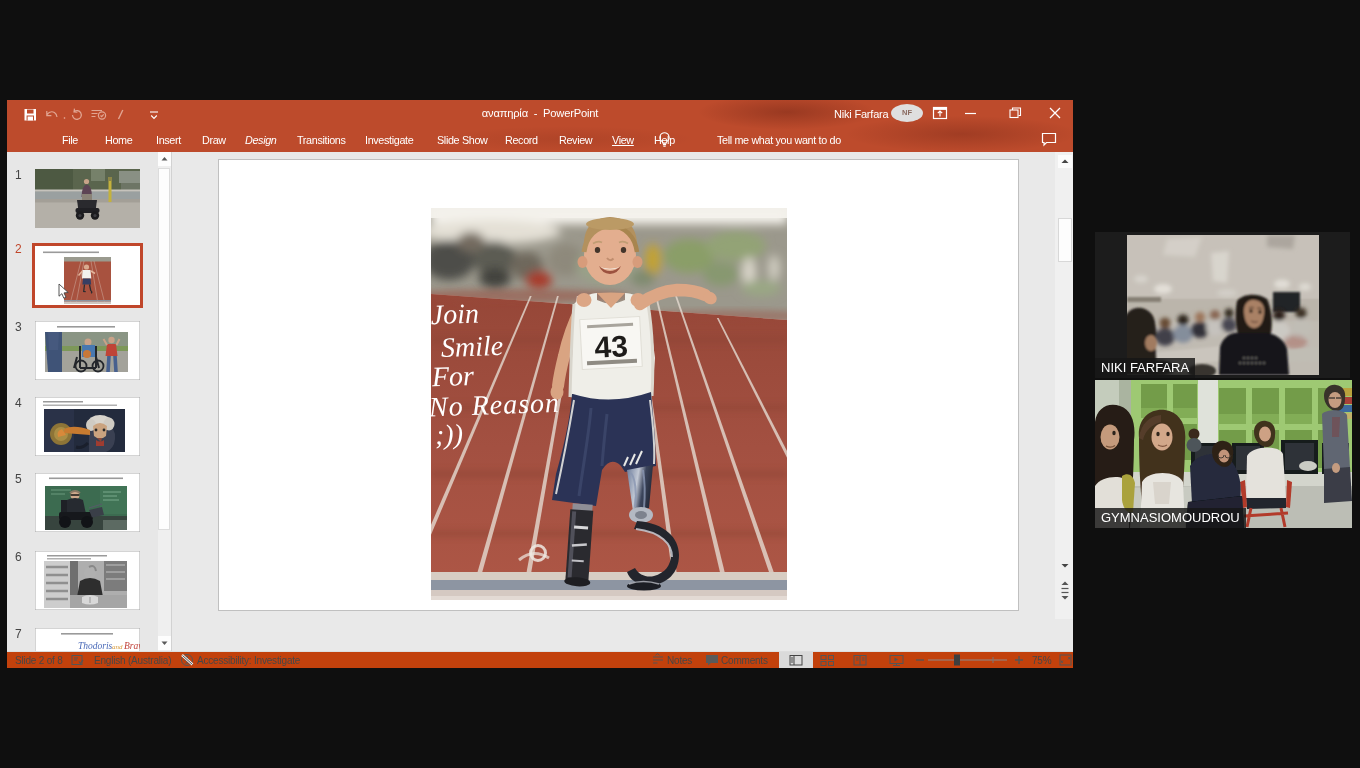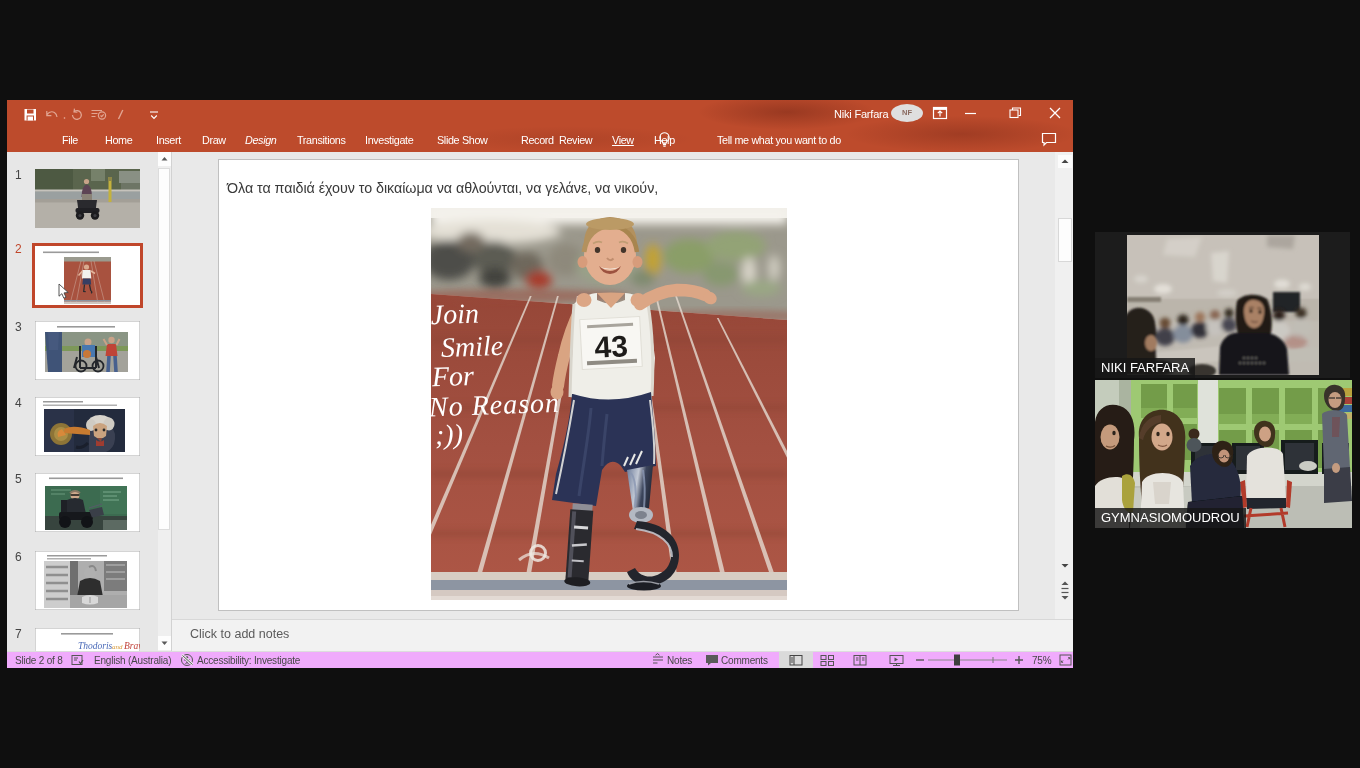--- a/index.html
+++ b/index.html
@@ -13,21 +13,21 @@
   #menubar{left:0;top:27px;width:1066px;height:25px;}
   .menu{position:absolute;top:7px;color:#fff;font-size:10.8px;letter-spacing:-0.35px;white-space:nowrap;padding-left:40px;}
   
   #panel{left:0;top:52px;width:164px;height:499px;background:#e7e7e7;border-right:1px solid #d2d2d2;overflow:hidden;}
   .snum{position:absolute;left:8px;font-size:12px;color:#444;}
   
   #slide{left:211px;top:59px;width:799px;height:450px;background:#fff;border:1px solid #c0c0c0;}
   #slidetext{left:8px;top:20px;font-size:14.3px;color:#3a3a3a;letter-spacing:-0.05px;}
   #notes{left:165px;top:519px;width:901px;height:32px;background:#f2f2f2;border-top:1px solid #d8d8d8;}
   #notes span{position:absolute;left:18px;top:7px;font-size:12.5px;color:#5a5a5a;}
-  #statusbar{left:0;top:551px;width:1066px;height:16px;background:#f0abfc;border-top:1px solid #ddd;}
+  #statusbar{left:0;top:551px;width:1066px;height:16px;background:#c2410c;border-top:1px solid #ddd;}
   
   .vtile{background:#1c1c1c;}
   .vlabel{position:absolute;background:rgba(22,22,22,0.82);color:#fff;font-size:13px;
           padding:2px 6px 3px 6px;white-space:nowrap;}
 </style>
 </head>
 <body>
 
   <div class="abs" id="ppt">
     <div class="abs" id="titlebar">
@@ -55,20 +55,21 @@
           </g>
           <path d="M100.8 4 L96.5 13" stroke-width="1.4"></path>
         </g>
         <circle cx="42.5" cy="12" r="0.8" fill="#e8b5a4" stroke="none"></circle>
         <g stroke="#fff">
           <path d="M128 6 h8" stroke-width="1.1"></path>
           <path d="M129.2 9.5 l2.8 3 l2.8 -3" fill="none" stroke-width="1.1"></path>
         </g>
       </g>
     </svg>
+    <div class="abs" id="title">αναπηρία&nbsp; -&nbsp; PowerPoint</div>
 
     <div class="abs" style="left:827px;top:8px;color:#fff;font-size:11px;letter-spacing:-0.2px;">Niki Farfara</div>
     <div class="abs" style="left:884px;top:4px;width:32px;height:18px;border-radius:50%;background:#dfdfdf;color:#8a6a60;font-size:7.5px;text-align:center;line-height:18px;font-weight:bold;">NF</div>
     <svg class="abs" style="left:925px;top:5px;" width="16" height="16" viewBox="0 0 16 16">
       <rect x="1.5" y="2.5" width="13" height="11" fill="none" stroke="#fff" stroke-width="1.2"></rect>
       <rect x="1.5" y="2.5" width="13" height="2.4" fill="#fff" stroke="none"></rect>
       <path d="M8 11.5 V6.2 M5.8 8.2 L8 6 l2.2 2.2" stroke="#fff" stroke-width="1.2" fill="none"></path>
     </svg>
     <svg class="abs" style="left:957px;top:5px;" width="100" height="16" viewBox="0 0 100 16">
       <path d="M1 8.5 h11" stroke="#fff" stroke-width="1.2"></path>
@@ -80,21 +81,21 @@
     </svg>
     <div class="abs" id="menubar">
       <div class="menu" style="left:15px;">File</div>
       <div class="menu" style="left:58px;">Home</div>
       <div class="menu" style="left:109px;">Insert</div>
       <div class="menu" style="left:155px;">Draw</div>
       <div class="menu" style="left:198px;font-style:italic;">Design</div>
       <div class="menu" style="left:250px;">Transitions</div>
       <div class="menu" style="left:318px;">Investigate</div>
       <div class="menu" style="left:390px;">Slide Show</div>
-      <div class="menu" style="left:474px;">Record</div>
+      <div class="menu" style="left:458px;">Record</div>
       <div class="menu" style="left:512px;">Review</div>
       <div class="menu" style="left:565px;text-decoration:underline;">View</div>
       <div class="menu" style="left:607px;">Help</div>
       <svg class="abs" style="left:650px;top:4px;" width="15" height="17" viewBox="0 0 15 17">
         <g fill="none" stroke="#fff" stroke-width="1.1">
           <path d="M7.5 1.8 a4.6 4.6 0 0 1 2.6 8.4 c-0.7 0.5 -0.9 1 -0.9 1.8 h-3.4 c0 -0.8 -0.2 -1.3 -0.9 -1.8 a4.6 4.6 0 0 1 2.6 -8.4 z"></path>
           <path d="M5.9 13.6 h3.2 M6.3 15.2 h2.4"></path>
         </g>
       </svg>
       <div class="menu" style="left:670px;">Tell me what you want to do</div>
@@ -268,21 +269,20 @@
       <div class="abs" style="left:151px;top:484px;width:13px;height:14px;background:#fdfdfd;"></div>
       <svg class="abs" style="left:151px;top:484px;" width="13" height="14" viewBox="0 0 13 14">
         <path d="M3.5 5.5 L6.5 9 L9.5 5.5 z" fill="#5a5a5a"></path>
       </svg>
 
       <svg class="abs" style="left:51px;top:131px;" width="13" height="17" viewBox="0 0 13 17">
         <path d="M1 1 L1 13.2 L3.9 10.7 L5.8 15.2 L8 14.2 L6 9.9 L10.2 9.5 Z" fill="#fff" stroke="#444" stroke-width="0.9"></path>
       </svg>
     </div>
     <div class="abs" id="slide">
-      <div class="abs" id="slidetext">Όλα τα παιδιά έχουν το δικαίωμα να αθλούνται, να γελάνε, να νικούν,</div>
       <svg class="abs" id="photo" style="left:212px;top:48px;" width="356" height="392" viewBox="0 0 356 392">
         <defs>
           <filter id="b5" x="-30%" y="-30%" width="160%" height="160%">
             <feGaussianBlur stdDeviation="5"></feGaussianBlur>
           </filter>
           <filter id="b3" x="-30%" y="-30%" width="160%" height="160%">
             <feGaussianBlur stdDeviation="3"></feGaussianBlur>
           </filter>
           <linearGradient id="trackg" x1="0" y1="0" x2="0" y2="1">
             <stop offset="0" stop-color="#964738"></stop>
@@ -435,23 +435,20 @@
       </svg>
       <svg class="abs" style="left:3px;top:426px;" width="14" height="12" viewBox="0 0 14 12">
         <path d="M3.5 7 L7 3.5 L10.5 7 z" fill="#555"></path>
         <path d="M3.5 10.5 h7" stroke="#555" stroke-width="1.2"></path>
       </svg>
       <svg class="abs" style="left:3px;top:439px;" width="14" height="12" viewBox="0 0 14 12">
         <path d="M3.5 5 L7 8.5 L10.5 5 z" fill="#555"></path>
         <path d="M3.5 1.5 h7" stroke="#555" stroke-width="1.2"></path>
       </svg>
     </div>
-    <div class="abs" id="notes">
-      <span>Click to add notes</span>
-    </div>
     <div class="abs" id="statusbar">
       <svg class="abs" style="left:0;top:0;" width="1066" height="16" viewBox="0 0 1066 16" font-family="Liberation Sans">
         <g font-size="10" fill="#474747" letter-spacing="-0.2">
           <text x="8" y="11.5">Slide 2 of 8</text>
           <text x="87" y="11.5">English (Australia)</text>
           <text x="190" y="11.5">Accessibility: Investigate</text>
           <text x="660" y="11.5">Notes</text>
           <text x="714" y="11.5">Comments</text>
           <text x="1025" y="11.5">75%</text>
         </g>

